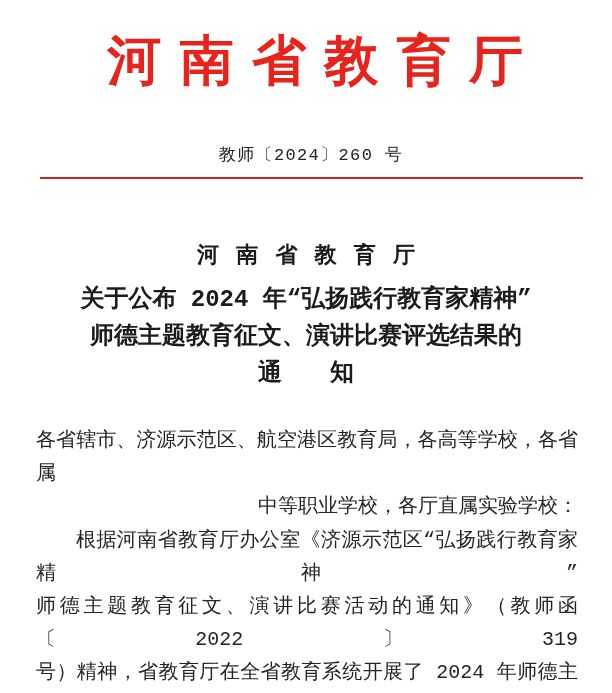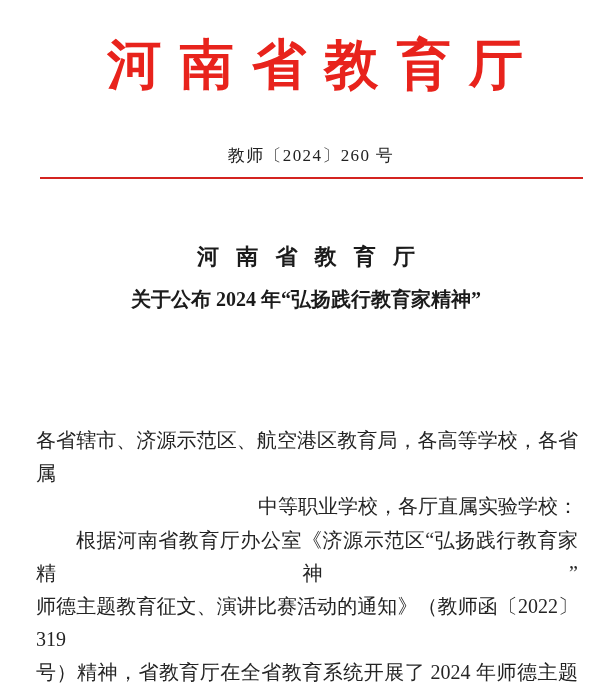--- a/index.html
+++ b/index.html
@@ -6,21 +6,21 @@
     margin: 0;
     padding: 0;
     background: #ffffff;
   }
   .page {
     position: relative;
     width: 612px;
     height: 693px;
     background: #ffffff;
     overflow: hidden;
-    font-family: Liberation Serif, serif;
+    font-family: Liberation Mono, monospace;
     color: #1d1d1d;
   }
   
   .letterhead {
     position: absolute;
     top: 30px;
     left: 0;
     width: 612px;
     text-align: center;
     font-size: 54px;
@@ -64,21 +64,21 @@
   .title-line-1 {
     font-size: 22px;
     line-height: 26px;
     font-weight: 600;
     letter-spacing: 0.78em;
     padding-left: 0.78em;
     white-space: nowrap;
     margin-bottom: 11px;
   }
   .title-line {
-    font-size: 20px;
+    font-size: 24px;
     line-height: 37px;
     font-weight: 600;
     white-space: nowrap;
   }
   
   .body-text {
     position: absolute;
     top: 424px;
     left: 36px;
     width: 542px;
@@ -106,20 +106,22 @@
 
   <div class="letterhead">河南省教育厅</div>
 
   <div class="doc-number">教师〔2024〕260 号</div>
 
   <div class="red-divider"></div>
 
   <div class="title-block">
     <div class="title-line-1">河南省教育厅</div>
     <div class="title-line">关于公布 2024 年“弘扬践行教育家精神”</div>
+    <div class="title-line">师德主题教育征文、演讲比赛评选结果的</div>
+    <div class="title-line">通　　知</div>
   </div>
 
   <div class="body-text">
     <div class="body-line justify">各省辖市、济源示范区、航空港区教育局，各高等学校，各省属</div>
     <div class="body-line">中等职业学校，各厅直属实验学校：</div>
     <div class="body-line justify indent">根据河南省教育厅办公室《济源示范区“弘扬践行教育家精神”</div>
     <div class="body-line justify">师德主题教育征文、演讲比赛活动的通知》（教师函〔2022〕319</div>
     <div class="body-line justify">号）精神，省教育厅在全省教育系统开展了 2024 年师德主题教育</div>
 
   </div>

